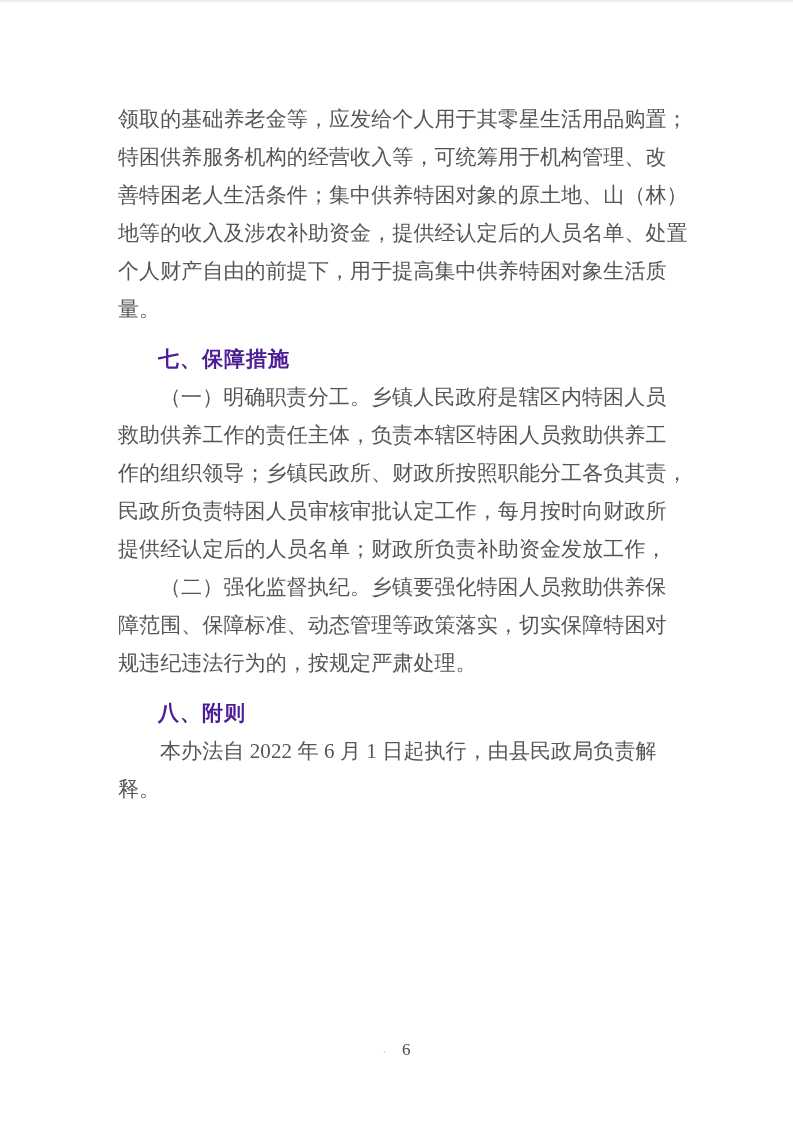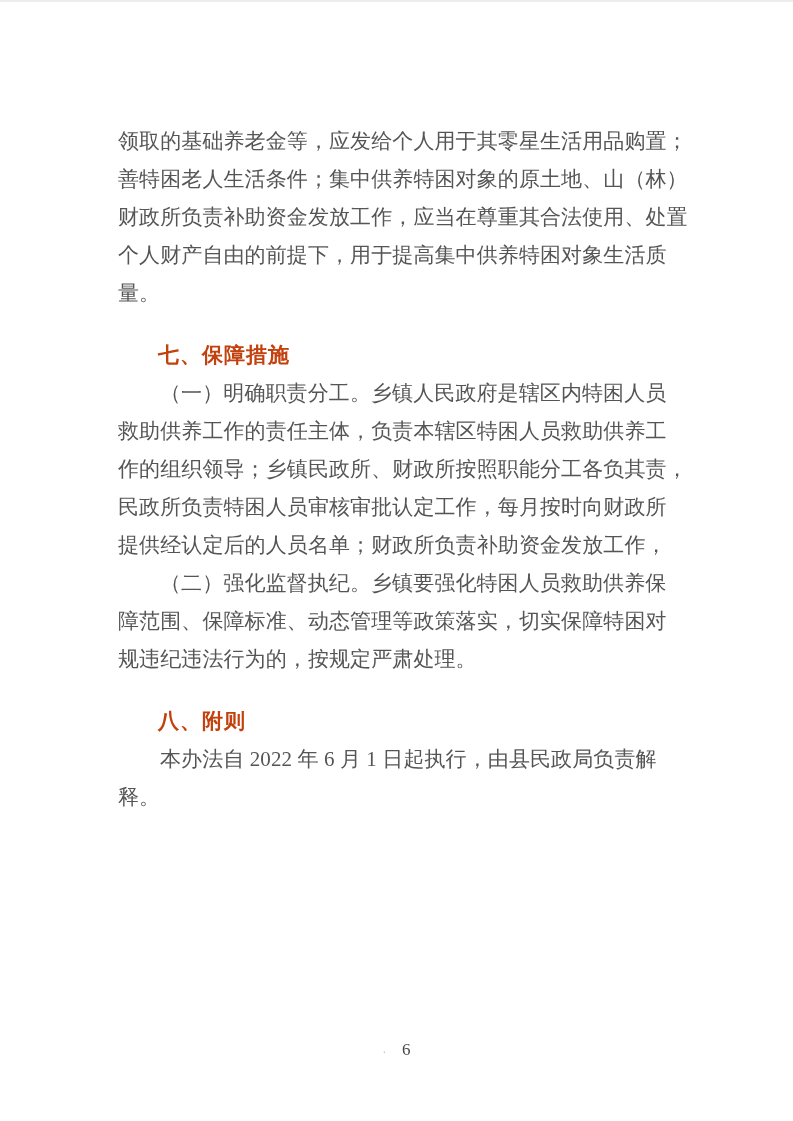--- a/index.html
+++ b/index.html
@@ -12,41 +12,41 @@
     width: 793px;
     height: 1121px;
     background: #ffffff;
     border-top: 2px solid #ededed;
     overflow: hidden;
     font-family: "Liberation Serif", "DejaVu Serif", serif;
   }
   .content {
     position: absolute;
     left: 118px;
-    top: 120px;
+    top: 98px;
     width: 562px;
     color: #555555;
     font-size: 21px;
     line-height: 38px;
     letter-spacing: 0.1px;
   }
   .para {
     margin: 0;
     padding: 0;
   }
   .line {
     white-space: nowrap;
   }
   .indent-first .line:first-child {
     text-indent: 2em;
   }
   .heading {
-    margin: 24px 0 0 0;
+    margin: 12px 0 0 0;
     text-indent: 1.9em;
-    color: #c2410c;
+    color: #4c1d95;
     font-weight: 700;
     font-family: "Liberation Sans", "DejaVu Sans", sans-serif;
     letter-spacing: 1px;
   }
   .footer {
     position: absolute;
     left: 0;
     top: 1038px;
     width: 100%;
     text-align: center;
@@ -63,22 +63,23 @@
   }
 </style>
 </head>
 <body>
 
 <div class="page">
   <div class="content">
 
     <div class="para">
       <div class="line">领取的基础养老金等，应发给个人用于其零星生活用品购置；</div>
+      <div class="line">特困供养服务机构的经营收入等，可统筹用于机构管理、改</div>
       <div class="line">善特困老人生活条件；集中供养特困对象的原土地、山（林）</div>
-      <div class="line">财政所负责补助资金发放工作，应当在尊重其合法使用、处置</div>
+      <div class="line">地等的收入及涉农补助资金，提供经认定后的人员名单、处置</div>
       <div class="line">个人财产自由的前提下，用于提高集中供养特困对象生活质</div>
       <div class="line">量。</div>
     </div>
 
     <div class="heading">七、保障措施</div>
 
     <div class="para indent-first">
       <div class="line">（一）明确职责分工。乡镇人民政府是辖区内特困人员</div>
       <div class="line">救助供养工作的责任主体，负责本辖区特困人员救助供养工</div>
       <div class="line">作的组织领导；乡镇民政所、财政所按照职能分工各负其责，</div>

